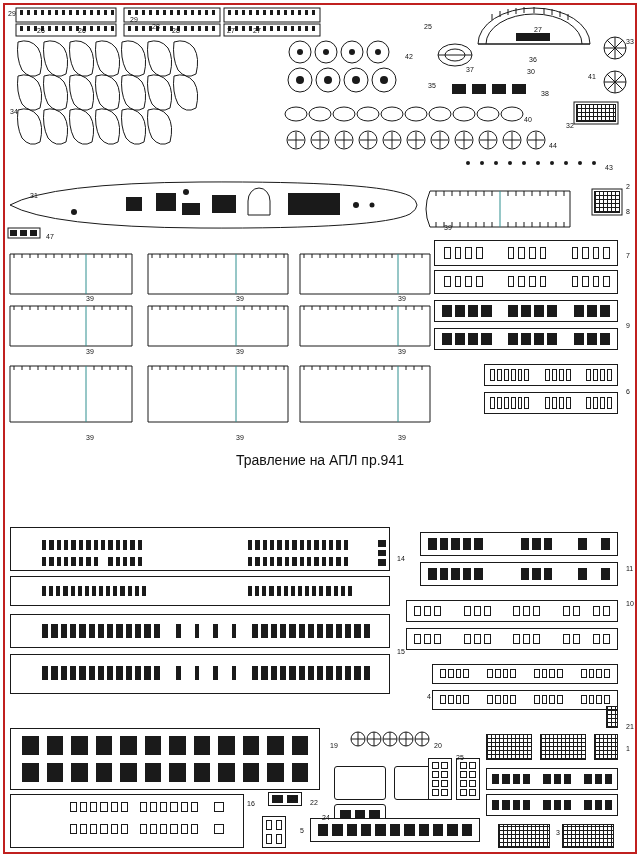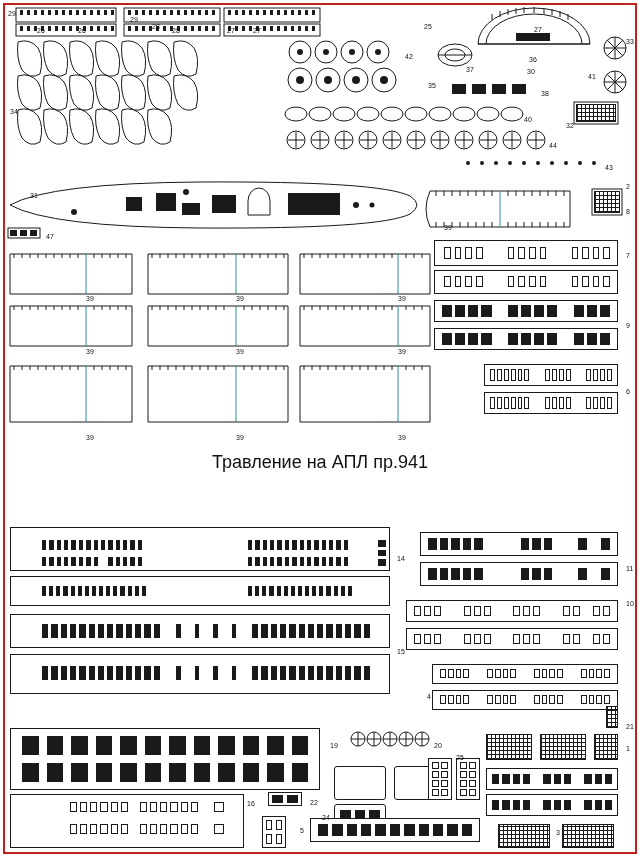--- a/index.html
+++ b/index.html
@@ -513,21 +513,21 @@
       <div class="cell hollow"></div>
       <div class="cell hollow"></div>
     <div class="cell blank"></div>
       <div class="cell blank"></div>
     <div class="cell hollow"></div>
       <div class="cell hollow"></div>
       <div class="cell hollow"></div>
       <div class="cell hollow"></div>
   </div>
 
-  <div class="title" style="top: 452px; font-size: 18px;">Травление на АПЛ пр.941</div>
+  <div class="title" style="top: 452px; font-size: 14px;">Травление на АПЛ пр.941</div>
 
   <div class="panel" style="left:10px;top:527px;width:380px;height:44px;"></div>
   <div class="grid" style="left:42px;top:540px;width:100px;height:10px;grid-template-columns:repeat(14,1fr);gap:3px;">
     <div class="cell"></div>
       <div class="cell"></div>
       <div class="cell"></div>
       <div class="cell"></div>
       <div class="cell"></div>
     <div class="cell"></div>
       <div class="cell"></div>

